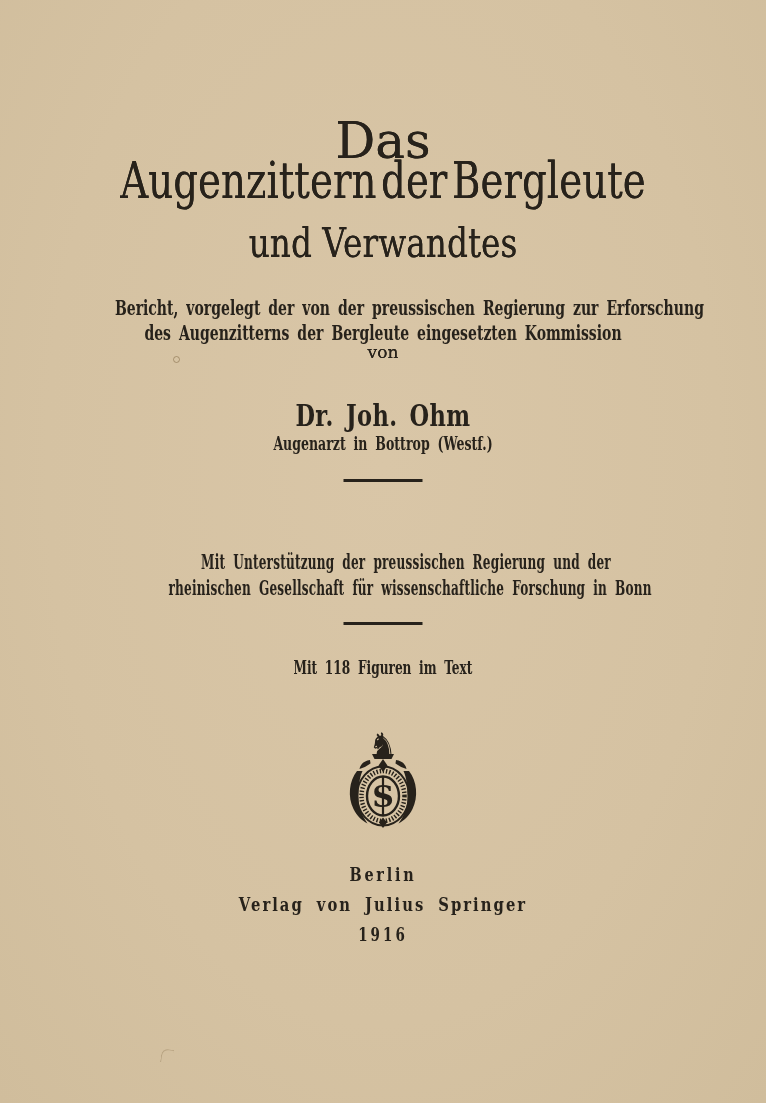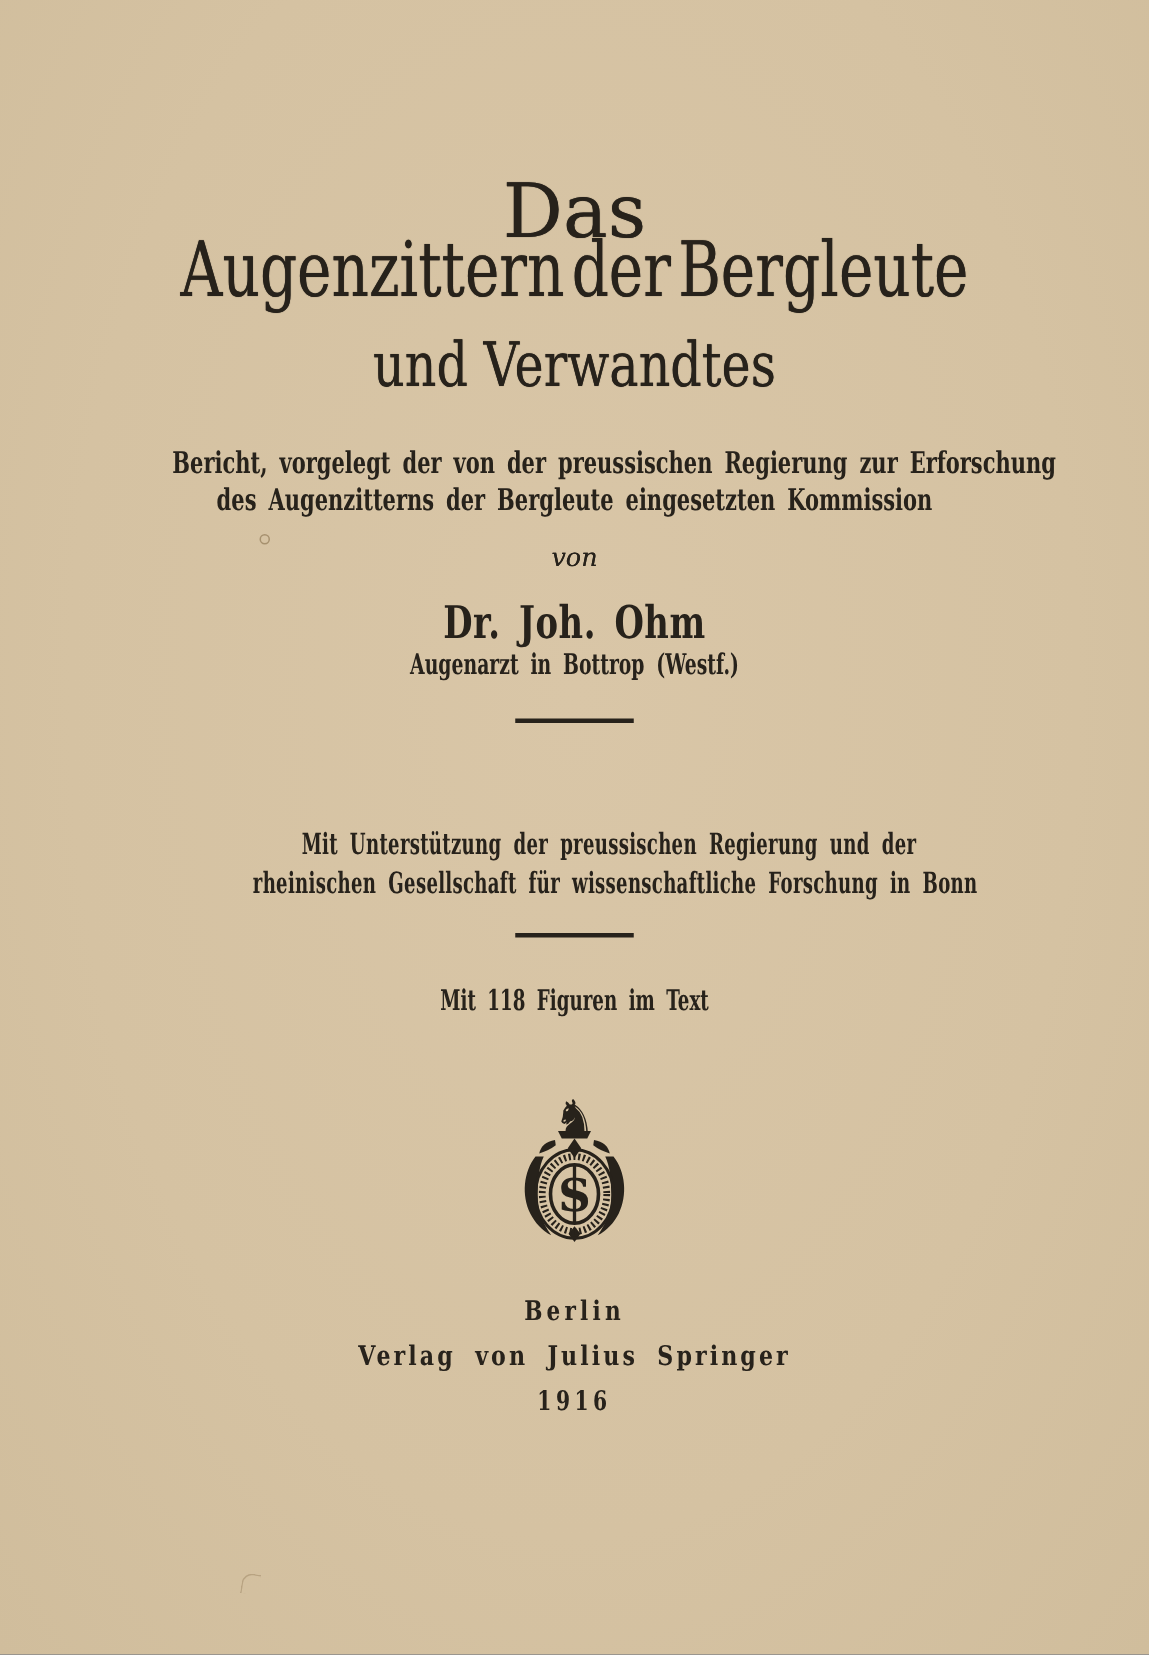--- a/index.html
+++ b/index.html
@@ -19,21 +19,21 @@
 
   
   .t-das{top:116px;font-size:50px;text-shadow:0 0 .5px #27221b;}
   .t-main{top:155px;font-size:51px;word-spacing:-10px;transform:scaleX(.76);text-shadow:0 0 .6px #27221b;}
   .t-sub{top:223px;font-size:41px;transform:scaleX(.8);text-shadow:0 0 .5px #27221b;}
 
   
   .report{top:296px;line-height:25px;font-size:20px;font-weight:bold;}
   .report .ln{transform:scaleX(.7);word-spacing:.22em;}
 
-  .von{top:364px;font-size:17px;word-spacing:.1em;text-shadow:0 0 .4px #27221b;font-style:italic;}
+  .von{top:344px;font-size:17px;word-spacing:.1em;text-shadow:0 0 .4px #27221b;}
 
   .author-name{top:401px;font-size:30px;font-weight:bold;word-spacing:.18em;letter-spacing:.5px;transform:scaleX(.75);}
   .author-role{top:434px;font-size:19px;font-weight:bold;word-spacing:.28em;transform:scaleX(.66);}
 
   .rule{position:absolute;left:50%;width:79px;height:2.5px;background:#27221b;transform:translateX(-50%);}
   .rule1{top:479px;}
   .rule2{top:622px;}
 
   .support{top:550px;line-height:26px;font-size:19.5px;font-weight:bold;margin-left:23px;}
   .support .ln{transform:scaleX(.62);word-spacing:.3em;letter-spacing:.3px;}

